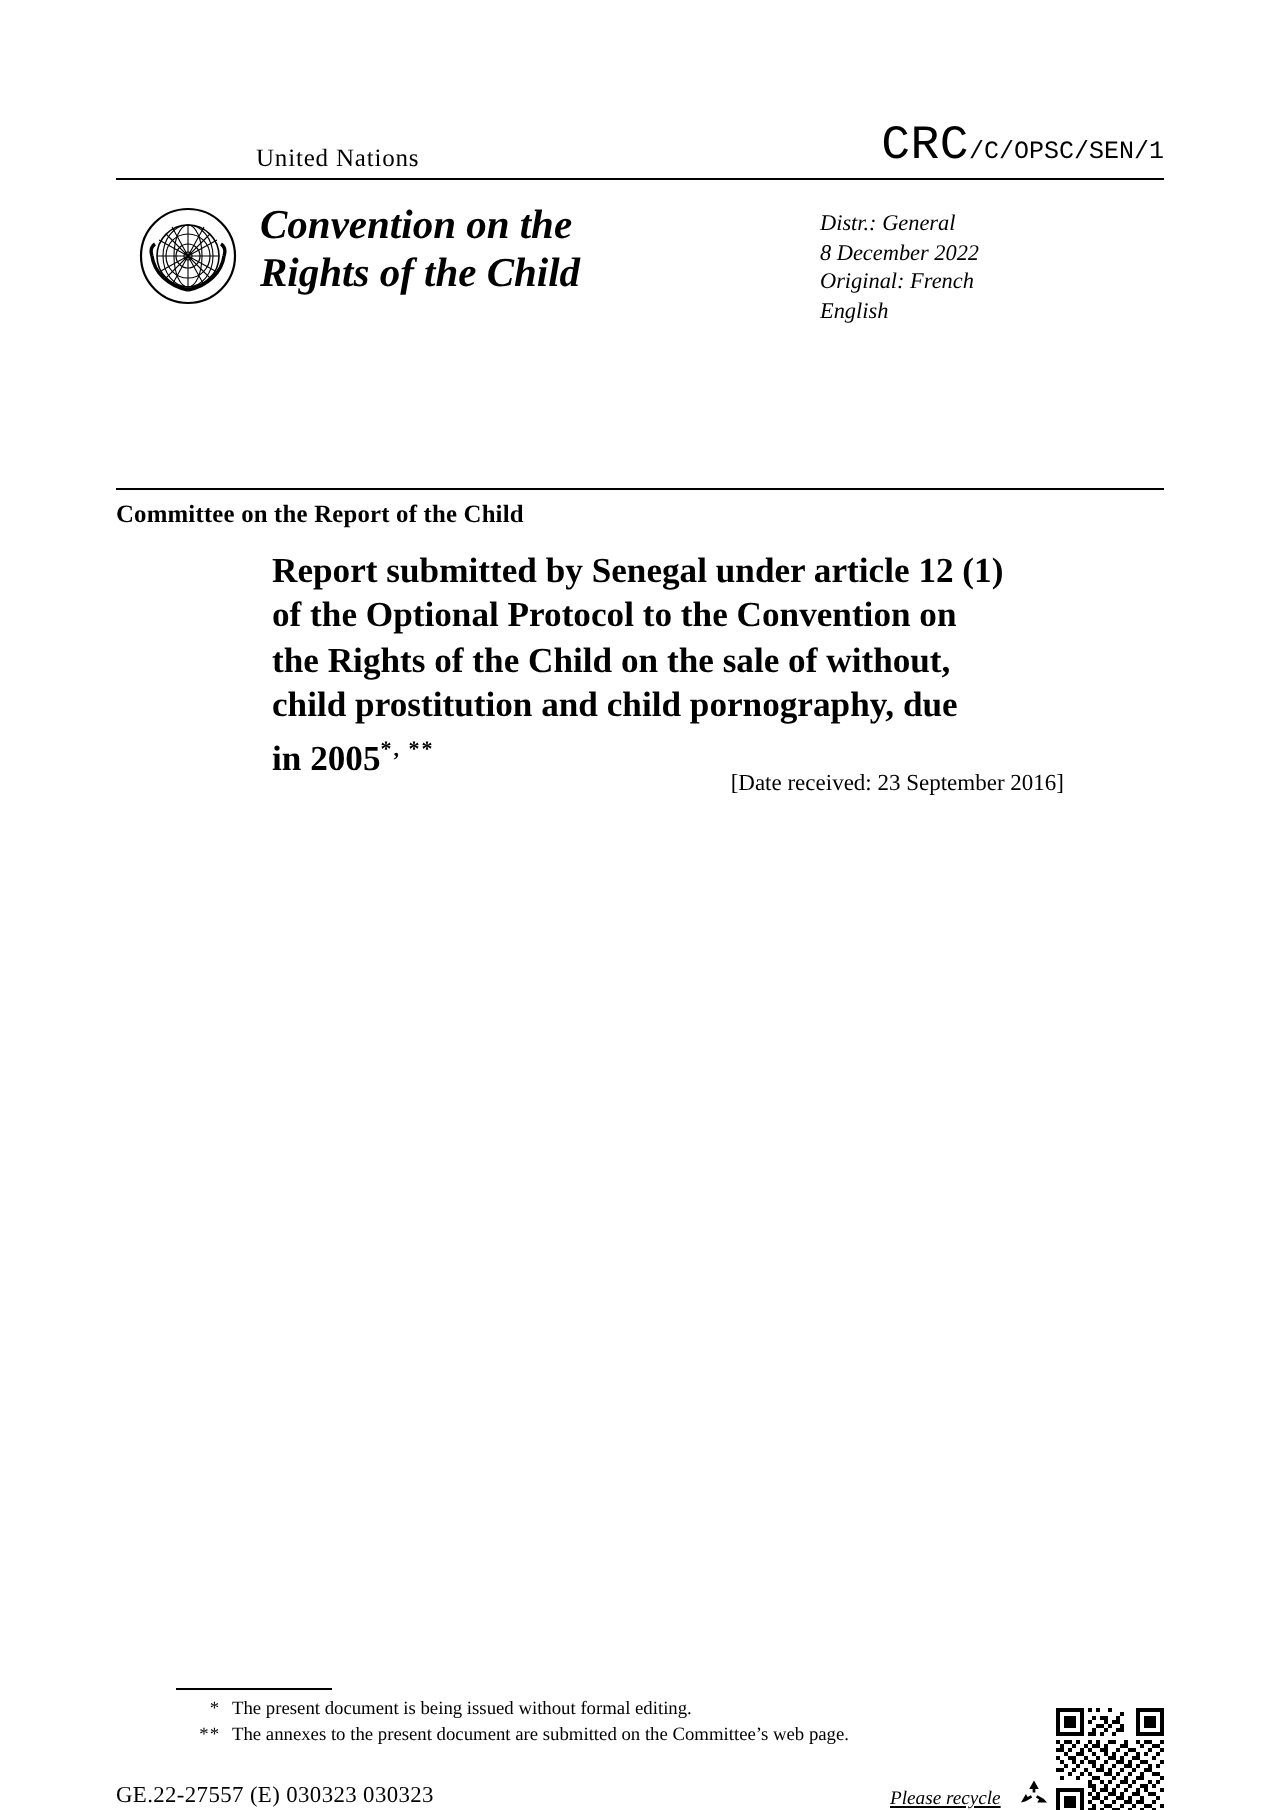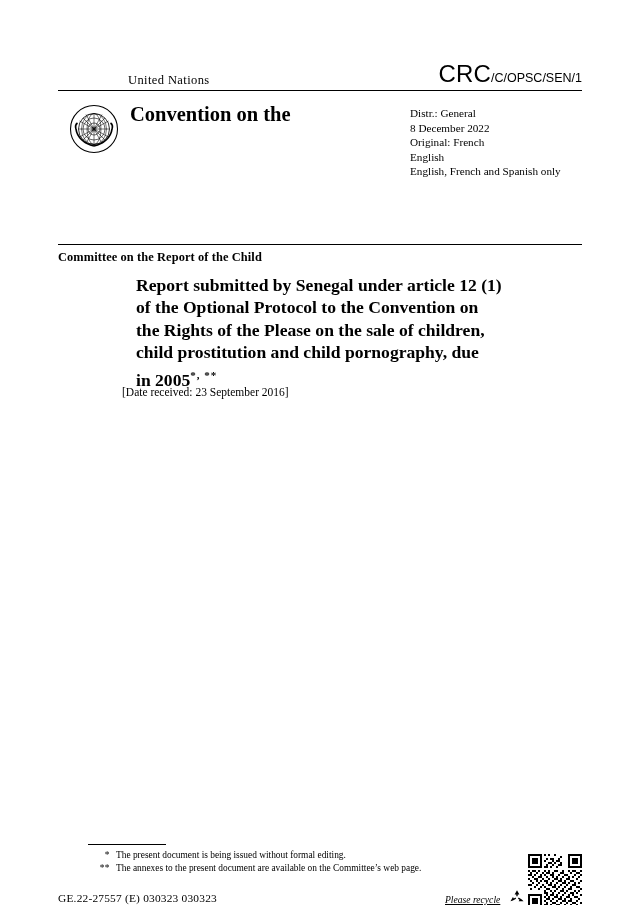--- a/index.html
+++ b/index.html
@@ -37,39 +37,40 @@
     justify-content: space-between;
     padding-bottom: 2px;
   }
   .un-label {
     font-family: "Liberation Serif", serif;
     font-size: 12.5px;
     letter-spacing: 0.4px;
     padding-left: 70px;
   }
   .symbol {
-    font-family: Liberation Sans, sans-serif;
+    font-family: Liberation Mono, monospace;
     white-space: nowrap;
     text-align: right;
   }
   .symbol .big {
     font-size: 24px;
     letter-spacing: 0.2px;
   }
   .symbol .small {
     font-size: 12.5px;
   }
   .rule-thick {
     border-top: 1.6px solid #000;
     width: 100%;
   }
 
   .header-body {
     display: flex;
     margin-top: 9px;
+    font-style: italic;
   }
   .emblem-cell {
     width: 72px;
     flex: 0 0 72px;
     display: flex;
     align-items: flex-start;
     justify-content: center;
     padding-top: 4px;
   }
   .title-cell {
@@ -129,21 +130,21 @@
     font-size: 11px;
     vertical-align: super;
     font-weight: bold;
     letter-spacing: 1px;
   }
   .date-received {
     position: absolute;
     left: 122px;
     top: 358px;
     width: 410px;
-    text-align: left;
+    text-align: right;
     font-size: 11.5px;
   }
 
   
   .footnote-rule {
     position: absolute;
     left: 88px;
     top: 816px;
     width: 78px;
     border-top: 0.9px solid #000;
@@ -237,54 +238,54 @@
             <path d="M50 84 C30 80, 16 66, 14 50" fill="none" stroke="#000" stroke-width="3.4"></path>
             <path d="M50 84 C70 80, 84 66, 86 50" fill="none" stroke="#000" stroke-width="3.4"></path>
             <path d="M14 50 C12 44, 14 40, 17 38" fill="none" stroke="#000" stroke-width="3.4"></path>
             <path d="M86 50 C88 44, 86 40, 83 38" fill="none" stroke="#000" stroke-width="3.4"></path>
           </svg>
         </div>
       </div>
 
       <div class="title-cell">
         <div class="conv-title">Convention on the</div>
+        <div class="conv-title">Rights of the Child</div>
       </div>
 
       <div class="distr-cell">
         <div>Distr.: General</div>
         <div>8 December 2022</div>
         <div>Original: French</div>
         <div>English</div>
-        <div>English, French and Spanish only</div>
       </div>
     </div>
   </div>
 
   <div class="committee-rule"></div>
   <div class="committee">Committee on the Report of the Child</div>
 
   <div class="main-title">
     <span>Report submitted by Senegal under article 12 (1)</span><br>
     <span>of the Optional Protocol to the Convention on</span><br>
-    <span>the Rights of the Please on the sale of children,</span><br>
+    <span>the Rights of the Child on the sale of without,</span><br>
     <span>child prostitution and child pornography, due</span><br>
     <span>in 2005</span><span class="stars">*, **</span>
   </div>
 
   <div class="date-received">[Date received: 23 September 2016]</div>
 
   <div class="footnote-rule"></div>
   <div class="footnotes">
     <div class="fn">
       <span class="mark">*</span>
       <span>The present document is being issued without formal editing.</span>
     </div>
     <div class="fn">
       <span class="mark">**</span>
-      <span>The annexes to the present document are available on the Committee’s web page.</span>
+      <span>The annexes to the present document are submitted on the Committee’s web page.</span>
     </div>
   </div>
 
   <div class="footer-code">GE.22-27557  (E)    030323    030323</div>
   <div class="recycle">Please recycle</div>
   <div class="recycle-glyph">
     <svg width="18" height="18" viewBox="0 0 24 24" aria-hidden="true">
       <path d="M12 3 L15.2 8.6 L12.9 8.6 L12.9 11 L11.1 11 L11.1 8.6 L8.8 8.6 Z" fill="#000"></path>
       <path d="M3.3 17.6 L6.6 12 L7.8 14 L9.9 12.8 L10.8 14.4 L6.6 16.8 Z" fill="#000"></path>
       <path d="M20.7 17.6 L14.2 17.6 L15.4 15.6 L13.3 14.4 L14.2 12.8 L18.4 15.2 Z" fill="#000"></path>

